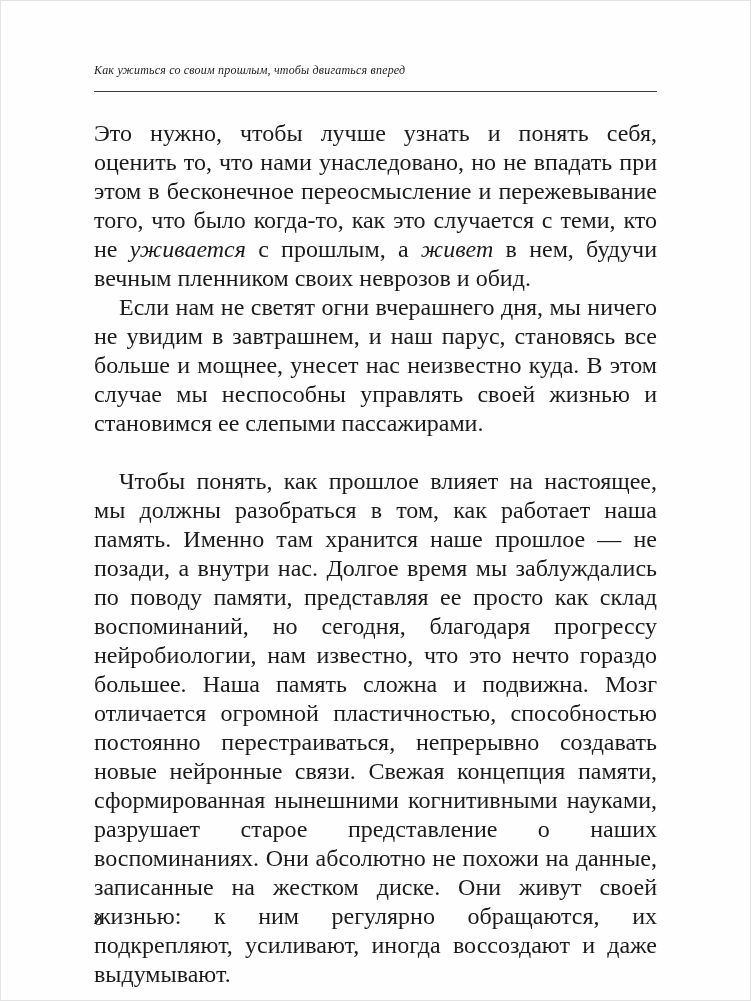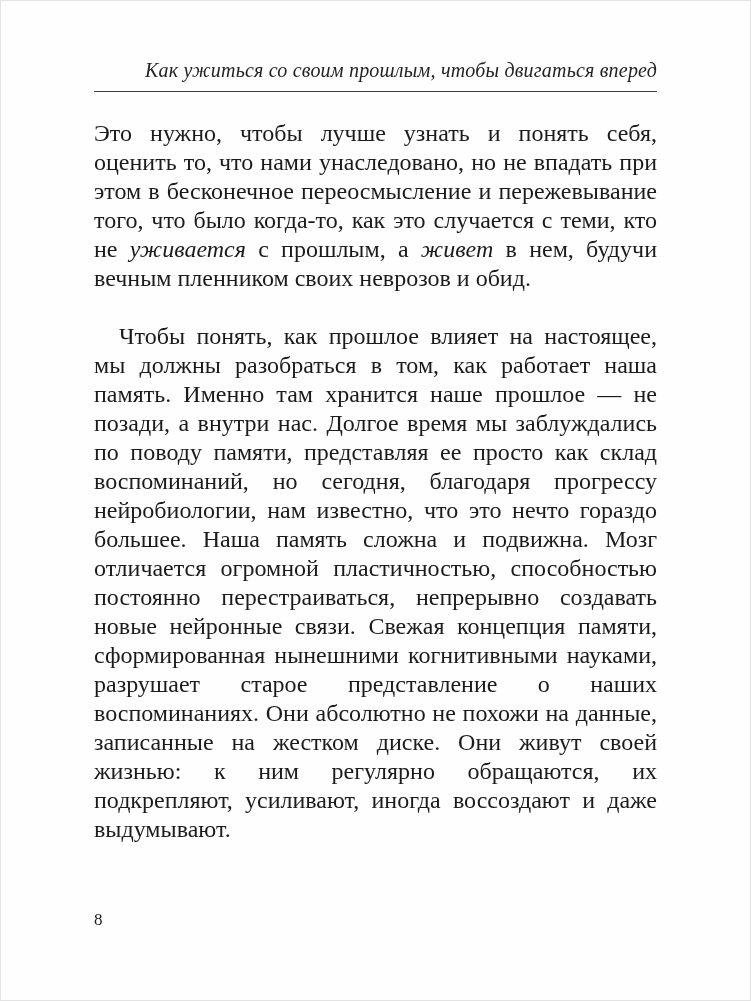--- a/index.html
+++ b/index.html
@@ -18,23 +18,23 @@
     overflow: hidden;
   }
   .text-column {
     position: absolute;
     left: 93px;
     right: 93px;
     top: 0;
   }
   .running-head {
     margin-top: 60px;
-    text-align: right;
+    text-align: left;
     font-style: italic;
-    font-size: 20px;
+    font-size: 12px;
     line-height: 18px;
     color: #232323;
     letter-spacing: 0.2px;
   }
   .header-rule {
     margin-top: 12px;
     border: none;
     border-top: 1px solid #3d3d3d;
     height: 0;
   }
@@ -75,20 +75,21 @@
   <div class="text-column">
 
     <div class="running-head">Как ужиться со своим прошлым, чтобы двигаться вперед</div>
 
     <hr class="header-rule">
 
     <div class="body-text">
 
       <p class="para"><span>Это нужно, чтобы лучше узнать и понять себя, оценить то, что нами унаследовано, но не впадать при этом в бесконечное переосмысление и пережевывание того, что было когда-то, как это случается с теми, кто не </span><em>уживается</em><span> с прошлым, а </span><em>живет</em><span> в нем, будучи вечным пленником своих неврозов и обид.</span></p>
 
+      <p class="para indent"><span>Если нам не светят огни вчерашнего дня, мы ничего не увидим в завтрашнем, и наш парус, становясь все больше и мощнее, унесет нас неизвестно куда. В этом случае мы неспособны управлять своей жизнью и становимся ее слепыми пассажирами.</span></p>
 
       <p class="para indent section-break"><span>Чтобы понять, как прошлое влияет на настоящее, мы должны разобраться в том, как работает наша память. Именно там хранится наше прошлое — не позади, а внутри нас. Долгое время мы заблуждались по поводу памяти, представляя ее просто как склад воспоминаний, но сегодня, благодаря прогрессу нейробиологии, нам известно, что это нечто гораздо большее. Наша память сложна и подвижна. Мозг отличается огромной пластичностью, способностью постоянно перестраиваться, непрерывно создавать новые нейронные связи. Свежая концепция памяти, сформированная нынешними когнитивными науками, разрушает старое представление о наших воспоминаниях. Они абсолютно не похожи на данные, записанные на жестком диске. Они живут своей жизнью: к ним регулярно обращаются, их подкрепляют, усиливают, иногда воссоздают и даже выдумывают.</span></p>
 
     </div>
   </div>
 
   <div class="page-number">8</div>
 </div>
 
 </body></html>

